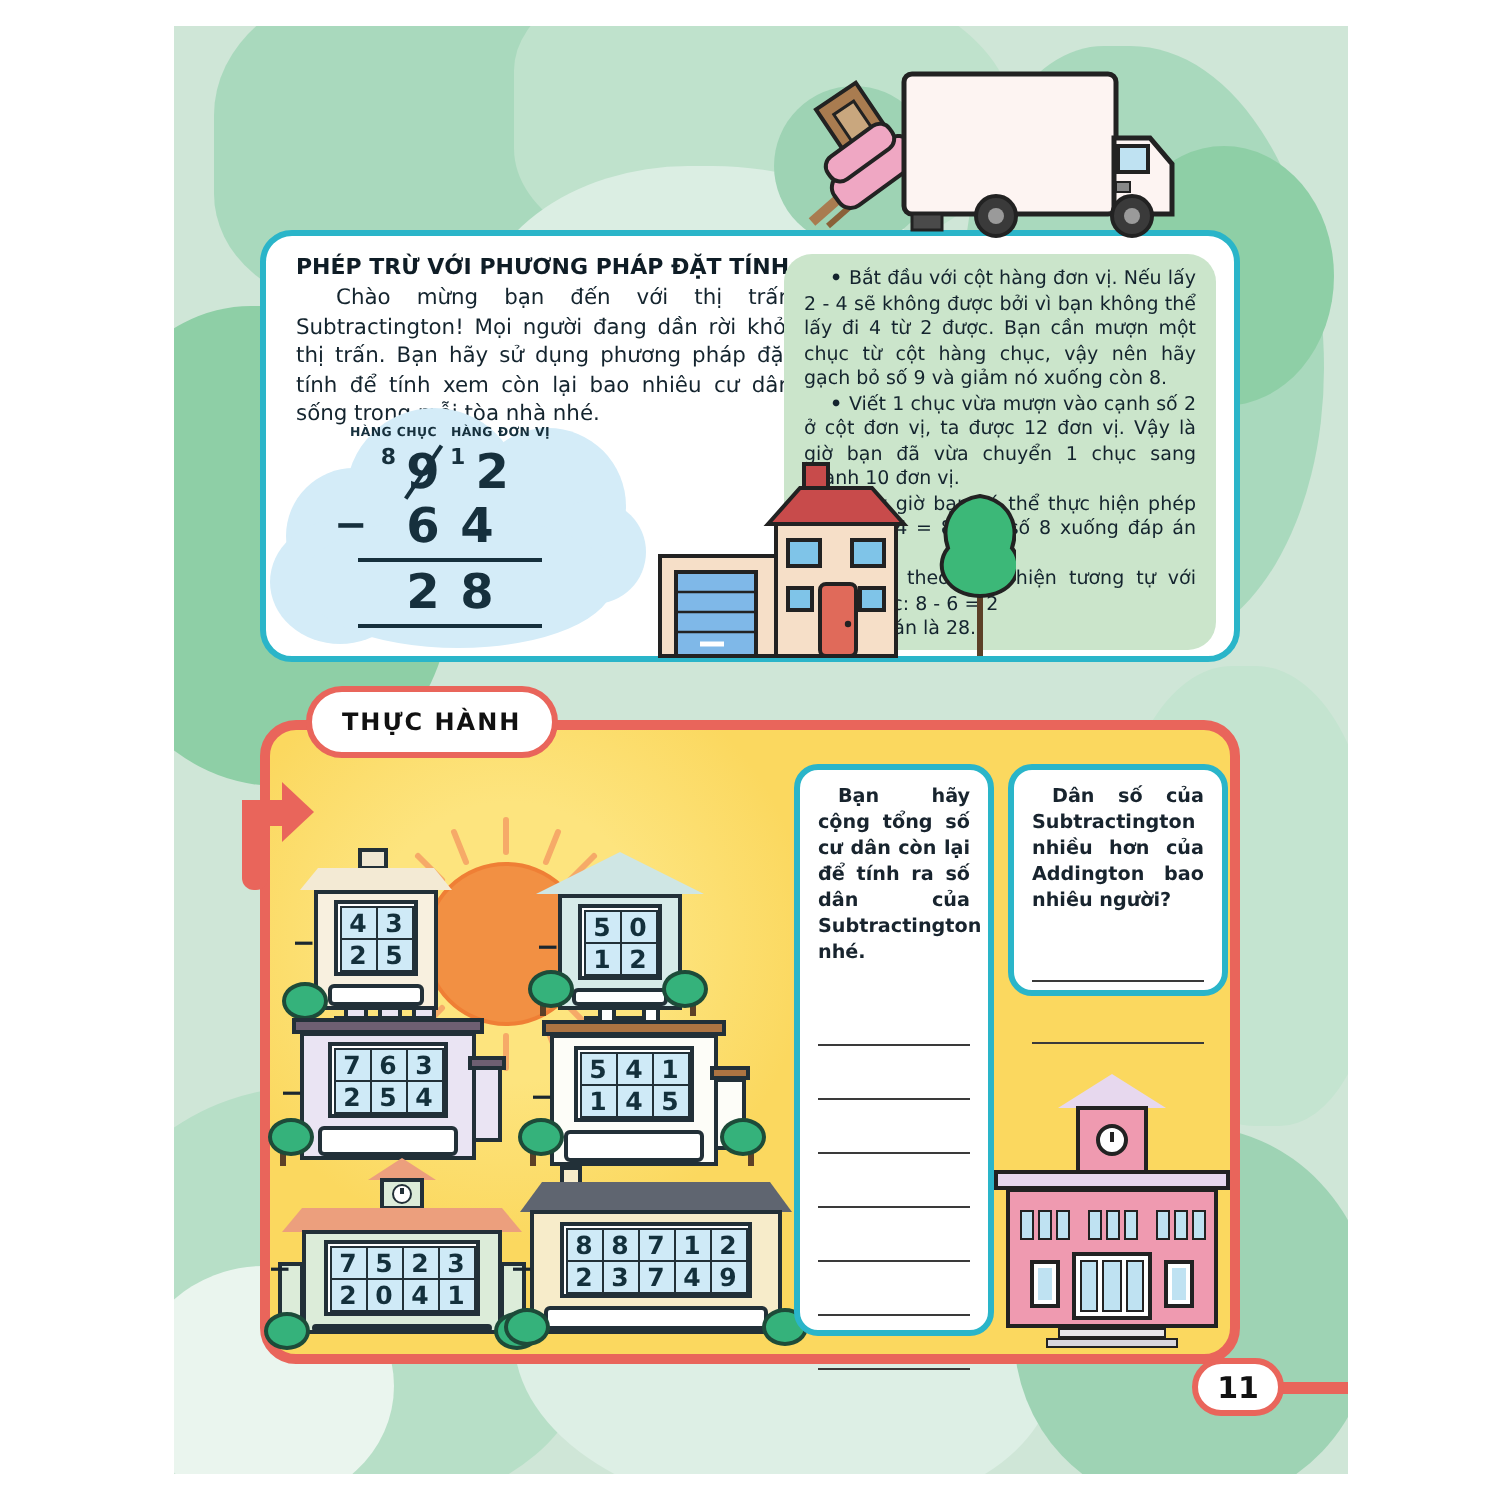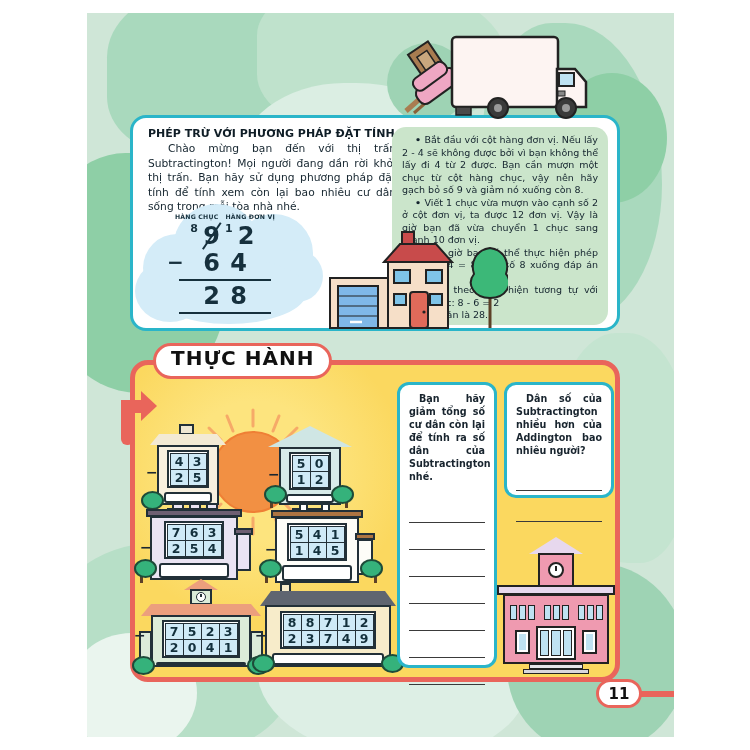--- a/index.html
+++ b/index.html
@@ -59,22 +59,22 @@
   .method ul{margin:0;padding:0;list-style:none;font-size:9.5px;line-height:1.32;font-weight:500;}
   .method li{text-indent:13px;}
   .method li::before{content:"• ";font-weight:700;}
 
   
   .practice{position:absolute;left:43px;top:347px;width:490px;height:322px;background:#fbd85f;
             border:5px solid #e9655b;border-radius:18px;box-sizing:border-box;z-index:2;}
   .practice-glow{position:absolute;left:0;top:0;right:0;bottom:0;border-radius:14px;
                  background:radial-gradient(circle at 25% 34%,#fde47e 0 70px,rgba(253,228,126,0) 150px);}
   .practice-pill{position:absolute;left:18px;top:-22px;height:30px;padding:0 15px;background:#fff;
-                 border:3.5px solid #e9655b;border-radius:20px;display:flex;
-                 font-size:20px;font-weight:800;letter-spacing:1px;color:#111;z-index:4;}
+                 border:3.5px solid #e9655b;border-radius:20px;display:flex;align-items:center;
+                 font-size:12px;font-weight:800;letter-spacing:1px;color:#111;z-index:4;}
   .instruction{position:absolute;left:16px;top:17px;width:254px;font-size:10.5px;font-weight:600;
                line-height:1.38;color:#18242e;text-align:justify;text-indent:14px;z-index:3;}
   .practice-arrow{position:absolute;left:-14px;top:26px;z-index:4;}
   .pa-bar{position:absolute;left:0;top:9px;width:22px;height:13px;background:#e9655b;}
   .pa-head{position:absolute;left:20px;top:0;width:0;height:0;border-left:16px solid #e9655b;
            border-top:15px solid transparent;border-bottom:15px solid transparent;}
   .pa-tail{position:absolute;left:0;top:20px;width:13px;height:34px;background:#e9655b;border-radius:0 0 6px 6px;}
   .sun{position:absolute;left:38px;top:27px;z-index:1;}
 
   
@@ -473,21 +473,21 @@
                 <span class="cell">9</span>
               </div>
           </div>
           <div class="answer" style="width:108px;height:16px;"></div>
         </div>
         <div class="bush" style="left:-8px;bottom:2px;"></div>
         <div class="bush" style="right:-8px;bottom:2px;"></div>
       </div>
 
       <div class="qbox q1">
-        <div class="qtext">Bạn hãy giảm tổng số cư dân còn lại để tính ra số dân của Subtractington nhé.</div>
+        <div class="qtext">Bạn hãy cộng tổng số cư dân còn lại để tính ra số dân của Subtractington nhé.</div>
         <div style="margin-top:12px;">
           <div class="write-line"></div>
           <div class="write-line"></div>
           <div class="write-line"></div>
           <div class="write-line"></div>
           <div class="write-line"></div>
           <div class="write-line"></div>
           <div class="write-line"></div>
         </div>
       </div>

